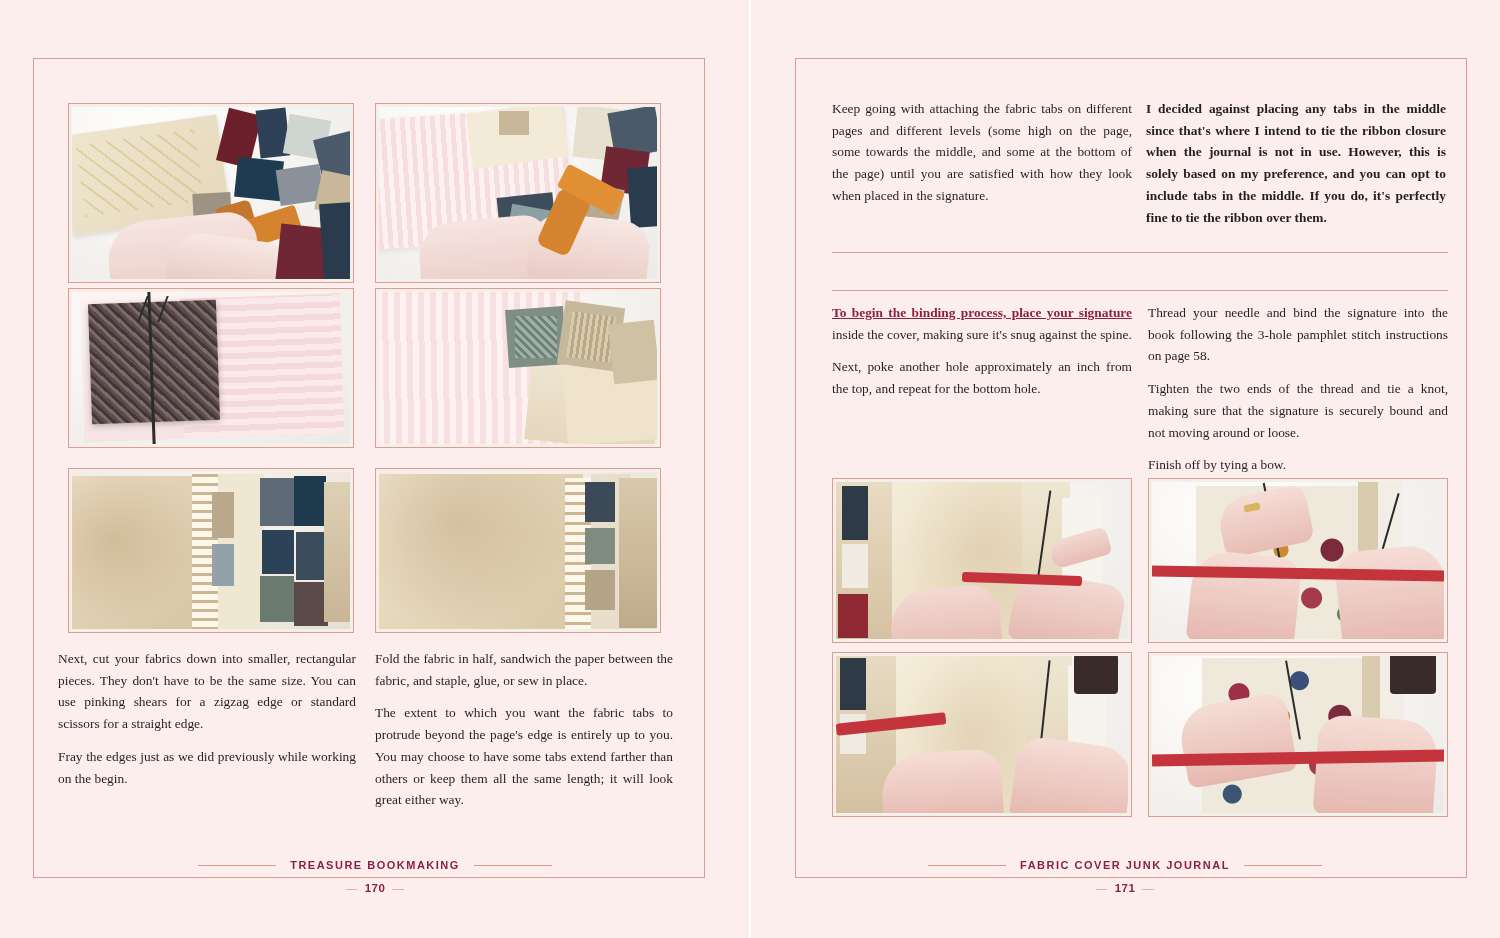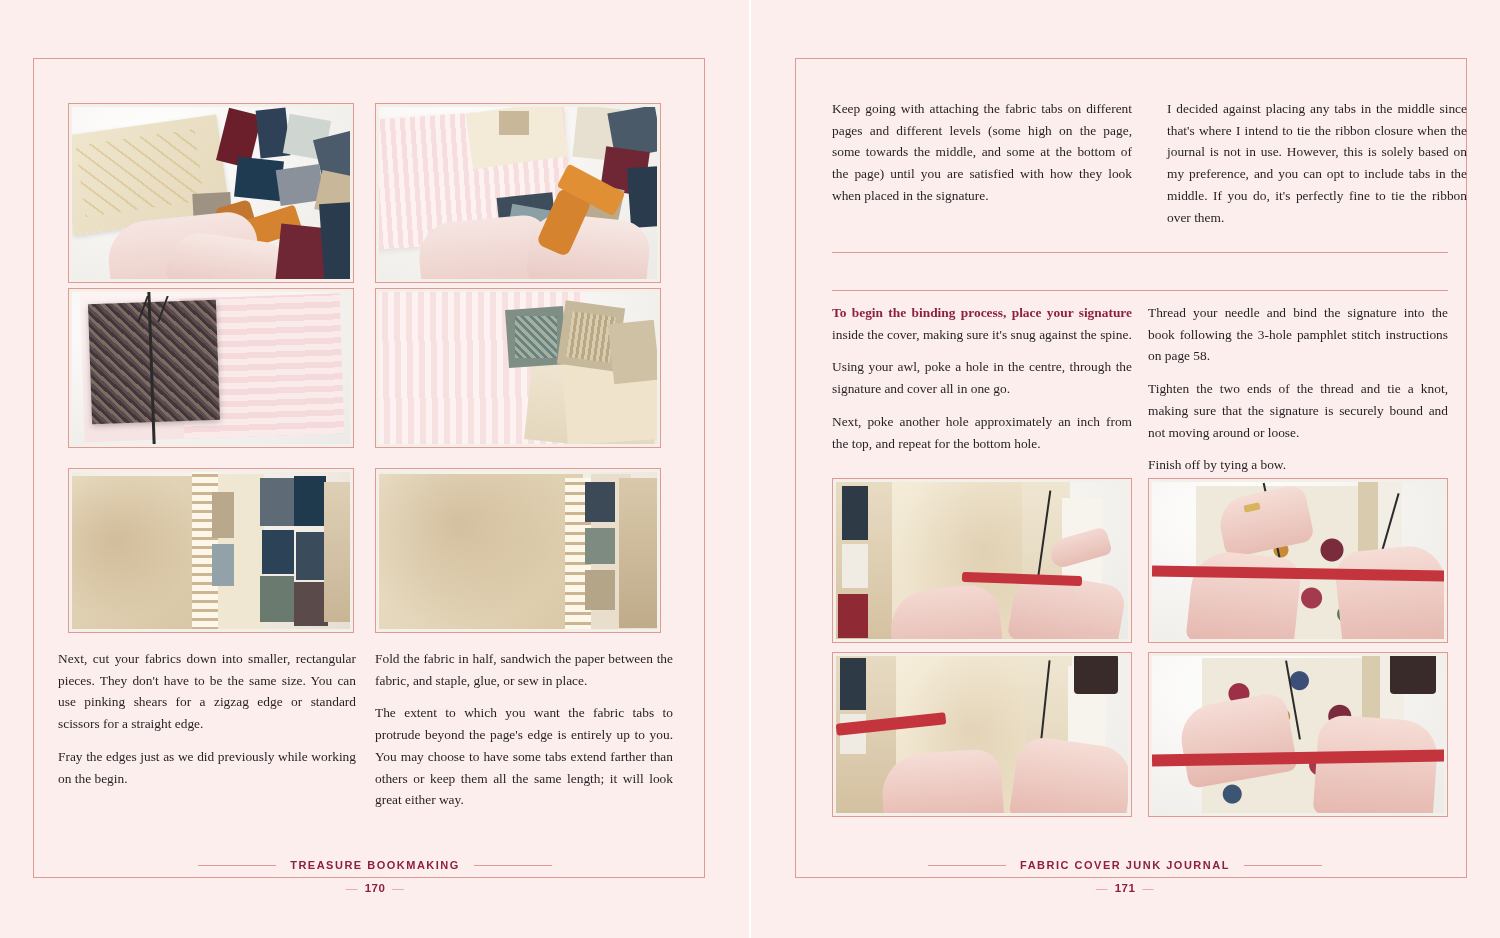--- a/index.html
+++ b/index.html
@@ -91,20 +91,21 @@
     line-height: 1.62;
     color: #231f20;
     text-align: justify;
   }
   .col-text p { margin: 0 0 11px 0; }
   .col-text p:last-child { margin-bottom: 0; }
 
   .lead {
     font-weight: bold;
     color: #8d2040;
+    text-decoration: underline;
   }
 
   .step-head {
     position: absolute;
     text-align: center;
     font-family: "Liberation Sans", sans-serif;
     font-weight: bold;
     font-size: 14.5px;
     letter-spacing: 1.3px;
     color: #8d2040;
@@ -278,30 +279,29 @@
   </div>
 
   <div class="gutter"></div>
 
   <div class="page right">
     <div class="frame"></div>
 
     <div class="col-text" style="left:82px; top:98px; width:300px;">
       <p>Keep going with attaching the fabric tabs on different pages and different levels (some high on the page, some towards the middle, and some at the bottom of the page) until you are satisfied with how they look when placed in the signature.</p>
     </div>
-    <div class="col-text" style="left:417px; top:98px; width:300px;">
+    <div class="col-text" style="left:396px; top:98px; width:300px;font-weight:bold;">
       <p>I decided against placing any tabs in the middle since that's where I intend to tie the ribbon closure when the journal is not in use. However, this is solely based on my preference, and you can opt to include tabs in the middle. If you do, it's perfectly fine to tie the ribbon over them.</p>
     </div>
 
     <div class="rule" style="left:82px; top:252px; width:616px;"></div>
     <div class="rule" style="left:82px; top:290px; width:616px;"></div>
 
     <div class="col-text" style="left:82px; top:302px; width:300px;">
       <p><span class="lead">To begin the binding process, place your signature</span><span> inside the cover, making sure it's snug against the spine.</span></p>
-      <p>Using your awl, poke a hole in the centre, through the signature and cover all in one go.</p>
       <p>Next, poke another hole approximately an inch from the top, and repeat for the bottom hole.</p>
     </div>
 
     <div class="col-text" style="left:398px; top:302px; width:300px;">
       <p>Thread your needle and bind the signature into the book following the 3-hole pamphlet stitch instructions on page 58.</p>
       <p>Tighten the two ends of the thread and tie a knot, making sure that the signature is securely bound and not moving around or loose.</p>
       <p>Finish off by tying a bow.</p>
     </div>
 
     <div class="photo" style="left:82px; top:478px; width:300px; height:165px;">

